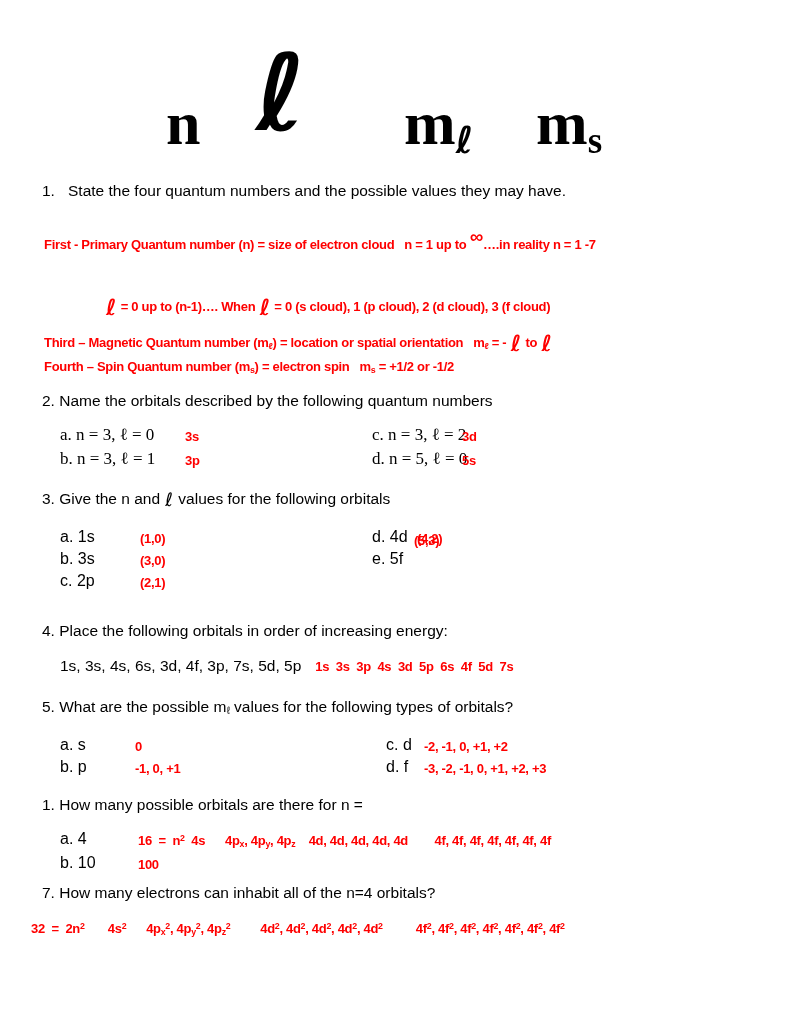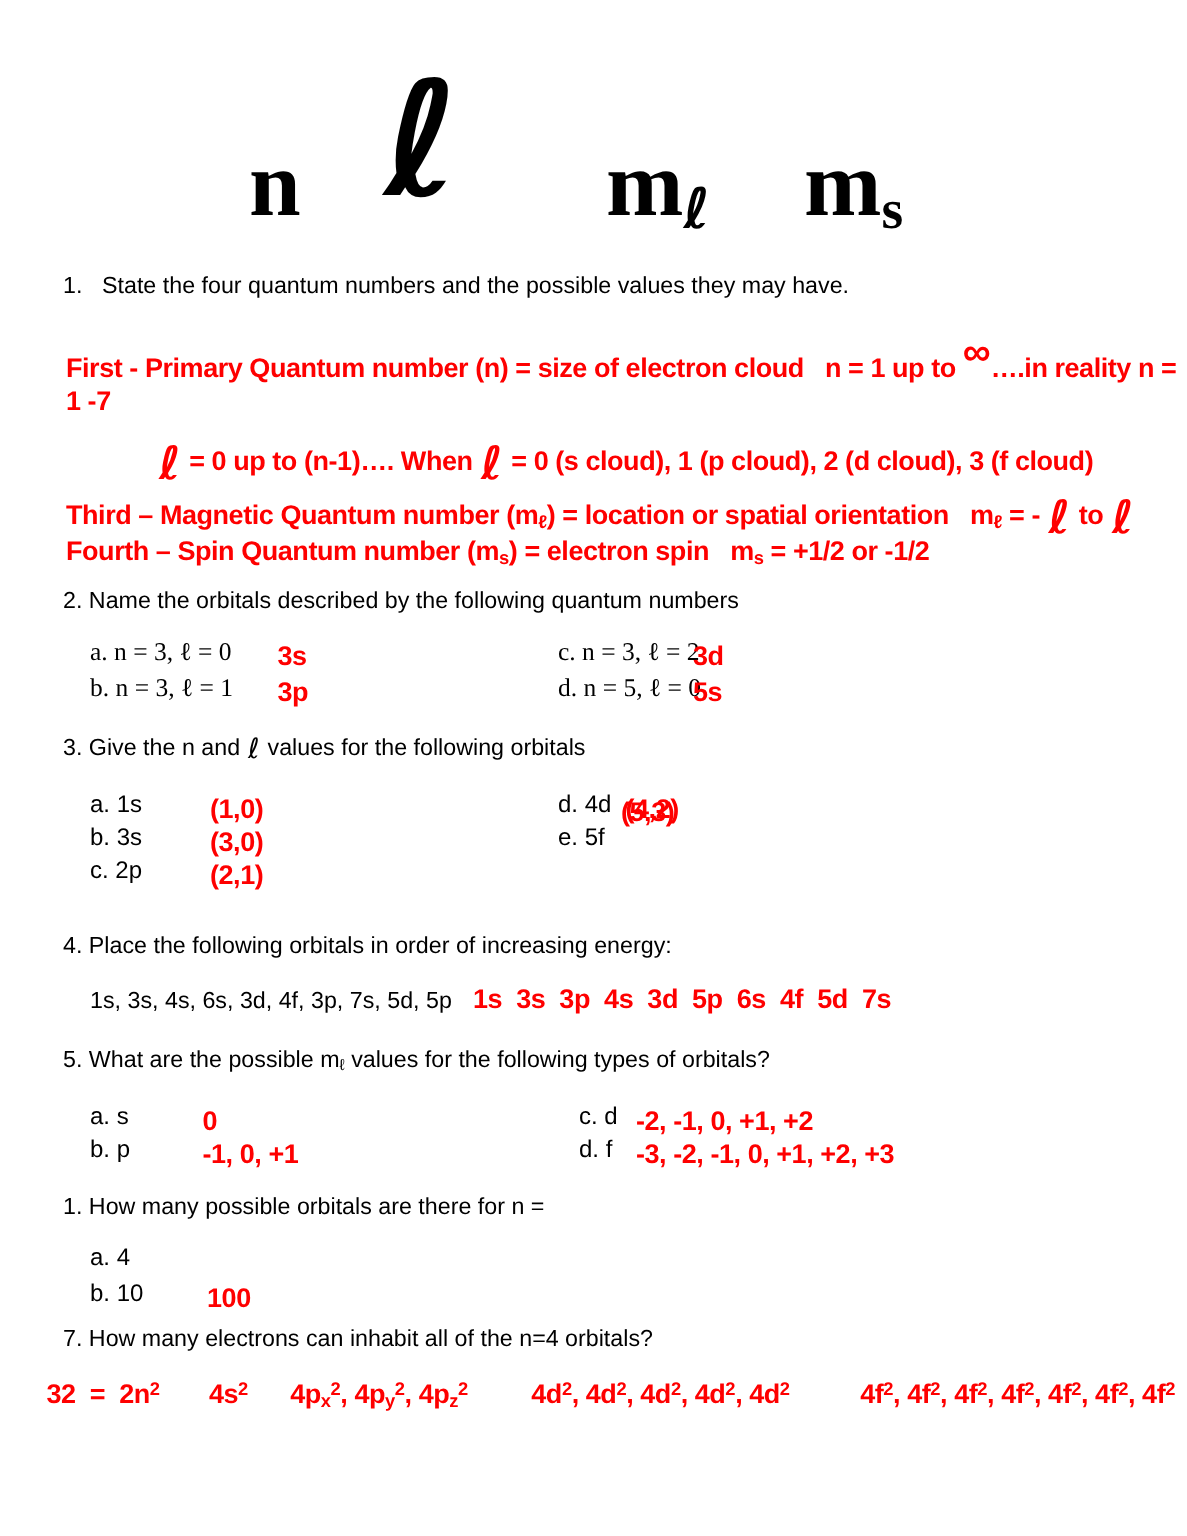--- a/index.html
+++ b/index.html
@@ -26,21 +26,21 @@
              font-style:italic; font-family:"DejaVu Serif","DejaVu Sans",serif; }
   .sym-ml  { left:404px; top:92px;  font-size:62px; }
   .sym-ms  { left:536px; top:92px;  font-size:62px; }
   .hsub { font-size:0.60em; line-height:0; vertical-align:-0.25em; }
   .hsub-ell { font-family:"DejaVu Serif","DejaVu Sans",serif; font-style:italic; }
 
   
   .line { position:absolute; left:42px; font-size:15.5px; line-height:22px; }
   .qnum { display:inline-block; min-width:26px; }
   .red  {
-    color:#fe0000; font-weight:bold; font-size:18px;
+    color:#fe0000; font-weight:bold; font-size:13px;
     letter-spacing:-0.3px; line-height:22px;
   }
   .rich, .rich span, .pre { white-space:pre-wrap; }
 
   
   .ell {
     font-family:"DejaVu Serif","DejaVu Sans",serif;
     font-style:italic; font-weight:bold;
     font-size:1.7em; line-height:0; vertical-align:-0.18em;
     padding:0 1px; letter-spacing:0;
@@ -116,19 +116,20 @@
   <span class="abs" style="left:60px;  top:758px;">b. p</span>
   <span class="abs red" style="left:135px; top:758px;">-1, 0, +1</span>
   <span class="abs" style="left:386px; top:736px;">c. d</span>
   <span class="abs red" style="left:424px; top:736px;">-2, -1, 0, +1, +2</span>
   <span class="abs" style="left:386px; top:758px;">d. f</span>
   <span class="abs red" style="left:424px; top:758px;">-3, -2, -1, 0, +1, +2, +3</span>
 
   <div class="line" style="top:794px;">1. How many possible orbitals are there for n =</div>
 
   <span class="abs" style="left:60px;  top:830px;">a. 4</span>
+  <span class="abs red rich" style="left:138px; top:830px;"><span>16  =  n</span><sup>2</sup><span>  4s      4p</span><sub>x</sub><span>, 4p</span><sub>y</sub><span>, 4p</span><sub>z</sub><span>    4d, 4d, 4d, 4d, 4d        4f, 4f, 4f, 4f, 4f, 4f, 4f</span></span>
   <span class="abs" style="left:60px;  top:854px;">b. 10</span>
   <span class="abs red rich" style="left:138px; top:854px;"><span>100</span></span>
 
   <div class="line" style="top:882px;">7. How many electrons can inhabit all of the n=4 orbitals?</div>
   <div class="line red rich" style="top:918px; left:31px;"><span>32  =  2n</span><sup>2</sup><span>       4s</span><sup>2</sup><span>      4p</span><sub>x</sub><sup>2</sup><span>, 4p</span><sub>y</sub><sup>2</sup><span>, 4p</span><sub>z</sub><sup>2</sup><span>         4d</span><sup>2</sup><span>, 4d</span><sup>2</sup><span>, 4d</span><sup>2</sup><span>, 4d</span><sup>2</sup><span>, 4d</span><sup>2</sup><span>          4f</span><sup>2</sup><span>, 4f</span><sup>2</sup><span>, 4f</span><sup>2</sup><span>, 4f</span><sup>2</sup><span>, 4f</span><sup>2</sup><span>, 4f</span><sup>2</sup><span>, 4f</span><sup>2</sup></div>
 
 </div>
 
 </body></html>

